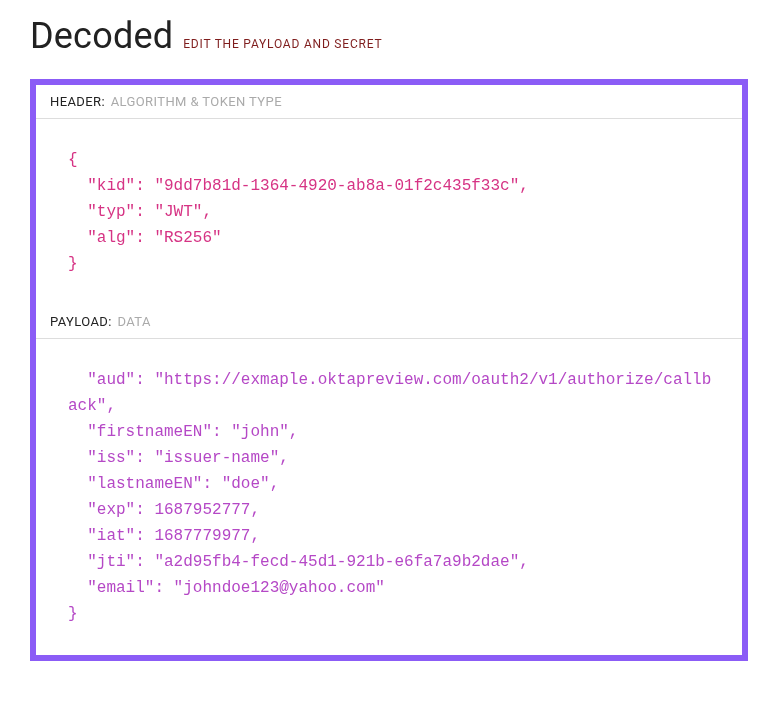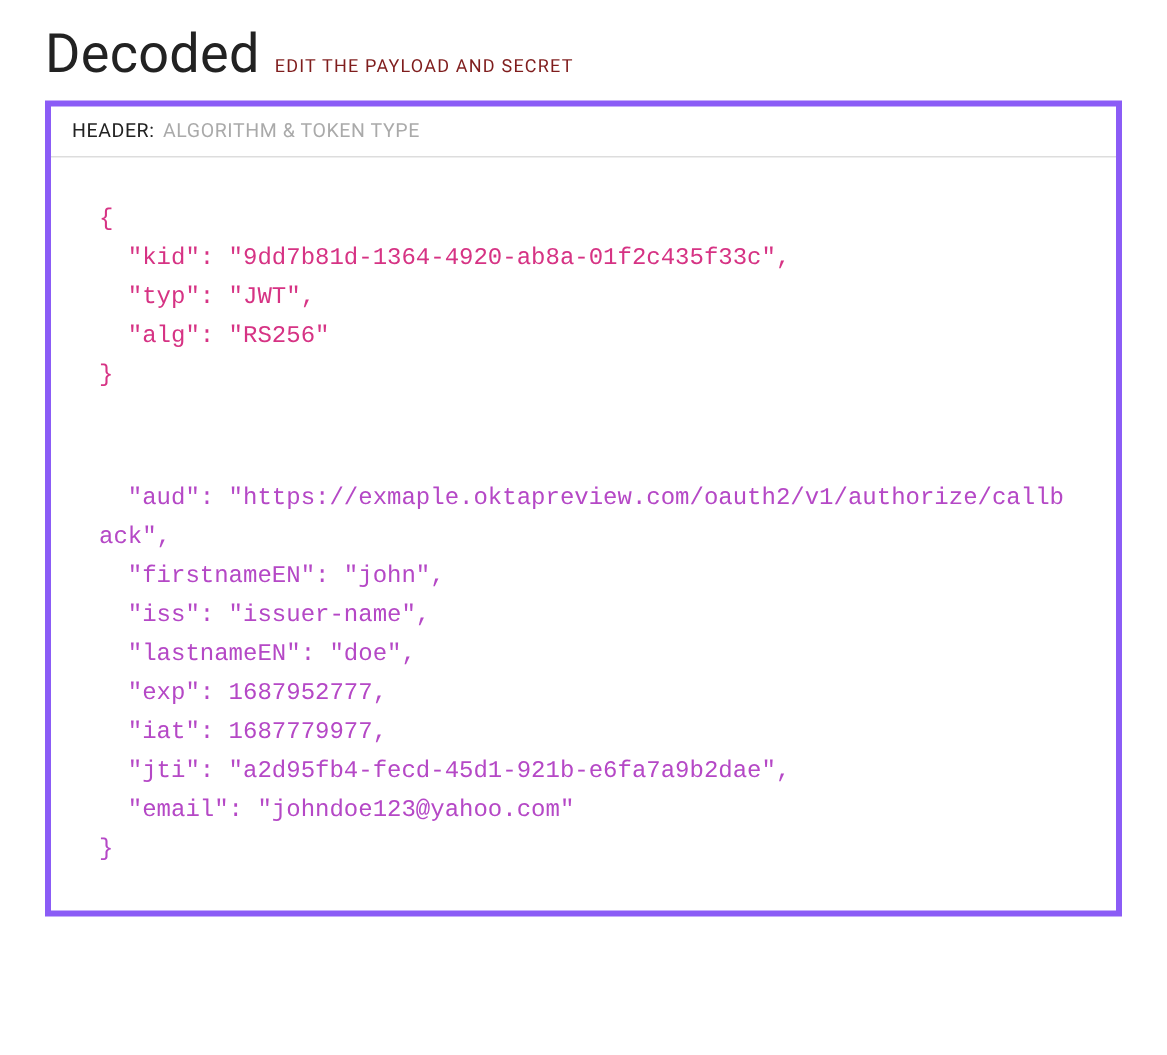--- a/index.html
+++ b/index.html
@@ -8,35 +8,35 @@
     padding: 15px 30px;
     font-family: -apple-system, BlinkMacSystemFont, "Segoe UI", Roboto, Helvetica, Arial, sans-serif;
     color: #222;
     background: #fff;
     width: 778px;
   }
   .title-row {
     display: flex;
     align-items: baseline;
     gap: 10px;
-    margin-bottom: 10px;
+    margin-bottom: 22px;
   }
   .title {
     font-size: 36px;
     font-weight: 400;
     letter-spacing: 0.2px;
   }
   .subtitle {
     font-size: 12px;
     letter-spacing: 0.8px;
     color: #7f1d1d;
     font-weight: 400;
   }
   .panel {
-    border: 4px solid #8b5cf6;
+    border: 6px solid #8b5cf6;
   }
   .section-header {
     padding: 9px 14px;
     font-size: 13px;
     letter-spacing: 0.4px;
     border-bottom: 1px solid #ddd;
   }
   .section-header .label { color: #222; }
   .section-header .sub { color: #aaa; margin-left: 2px; }
   .code-block {
@@ -67,20 +67,24 @@
       <span class="sub">ALGORITHM &amp; TOKEN TYPE</span>
     </div>
     <div class="code-block header-code" id="header-code">{
   "kid": "9dd7b81d-1364-4920-ab8a-01f2c435f33c",
   "typ": "JWT",
   "alg": "RS256"
 }</div>
   </div>
 
   <div class="section">
+    <div class="section-header">
+      <span class="label">PAYLOAD:</span>
+      <span class="sub">DATA</span>
+    </div>
     <div class="code-block payload-code" id="payload-code">  "aud": "https://exmaple.oktapreview.com/oauth2/v1/authorize/callback",
   "firstnameEN": "john",
   "iss": "issuer-name",
   "lastnameEN": "doe",
   "exp": 1687952777,
   "iat": 1687779977,
   "jti": "a2d95fb4-fecd-45d1-921b-e6fa7a9b2dae",
   "email": "johndoe123@yahoo.com"
 }</div>
   </div>

